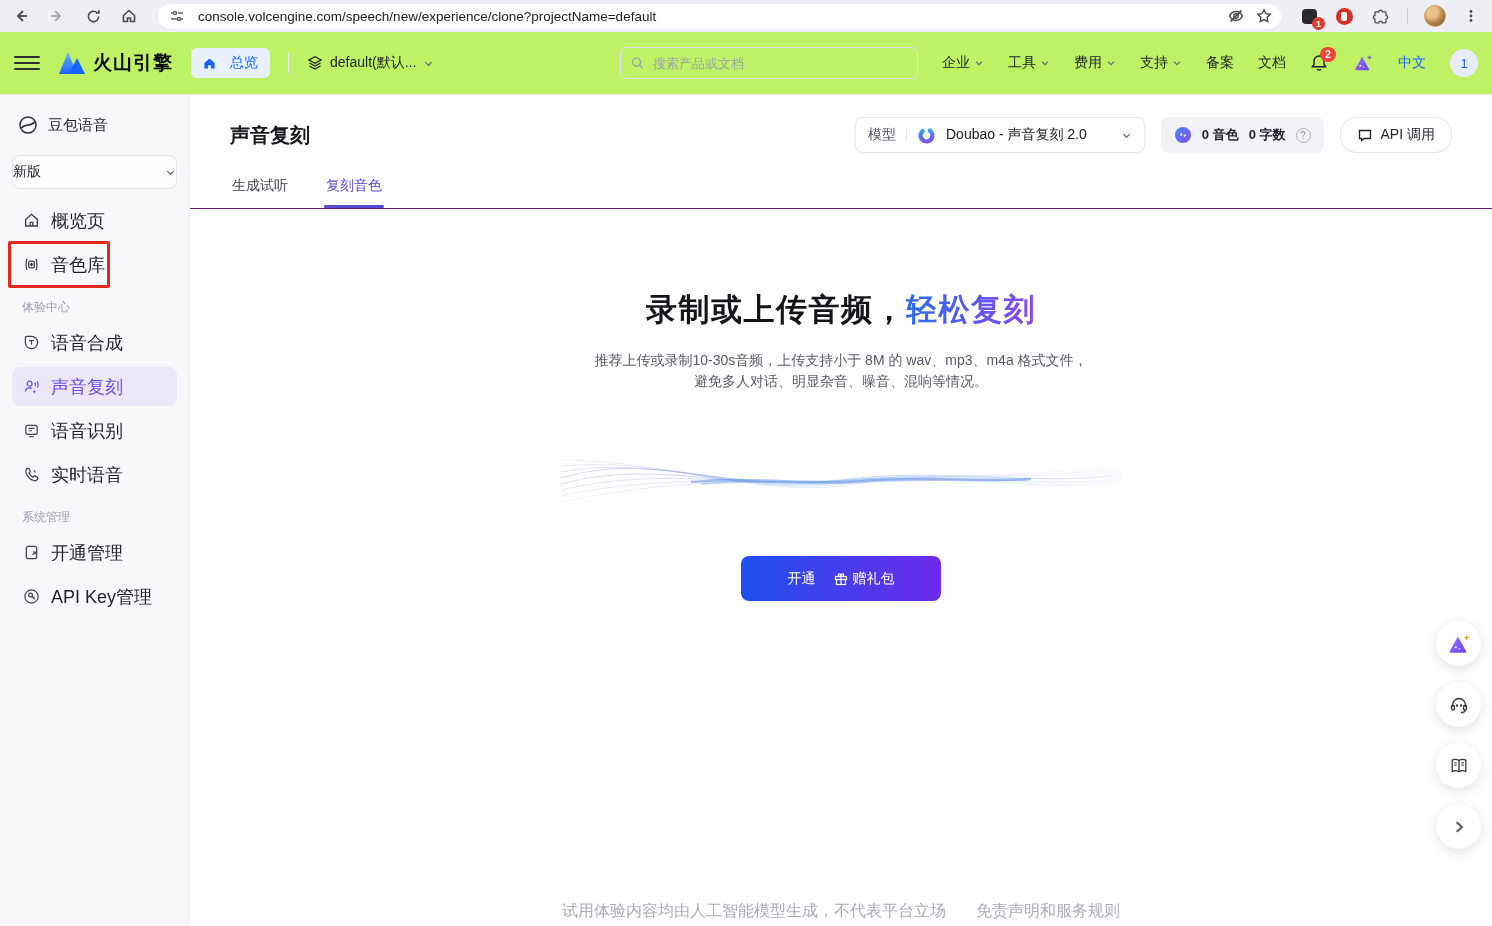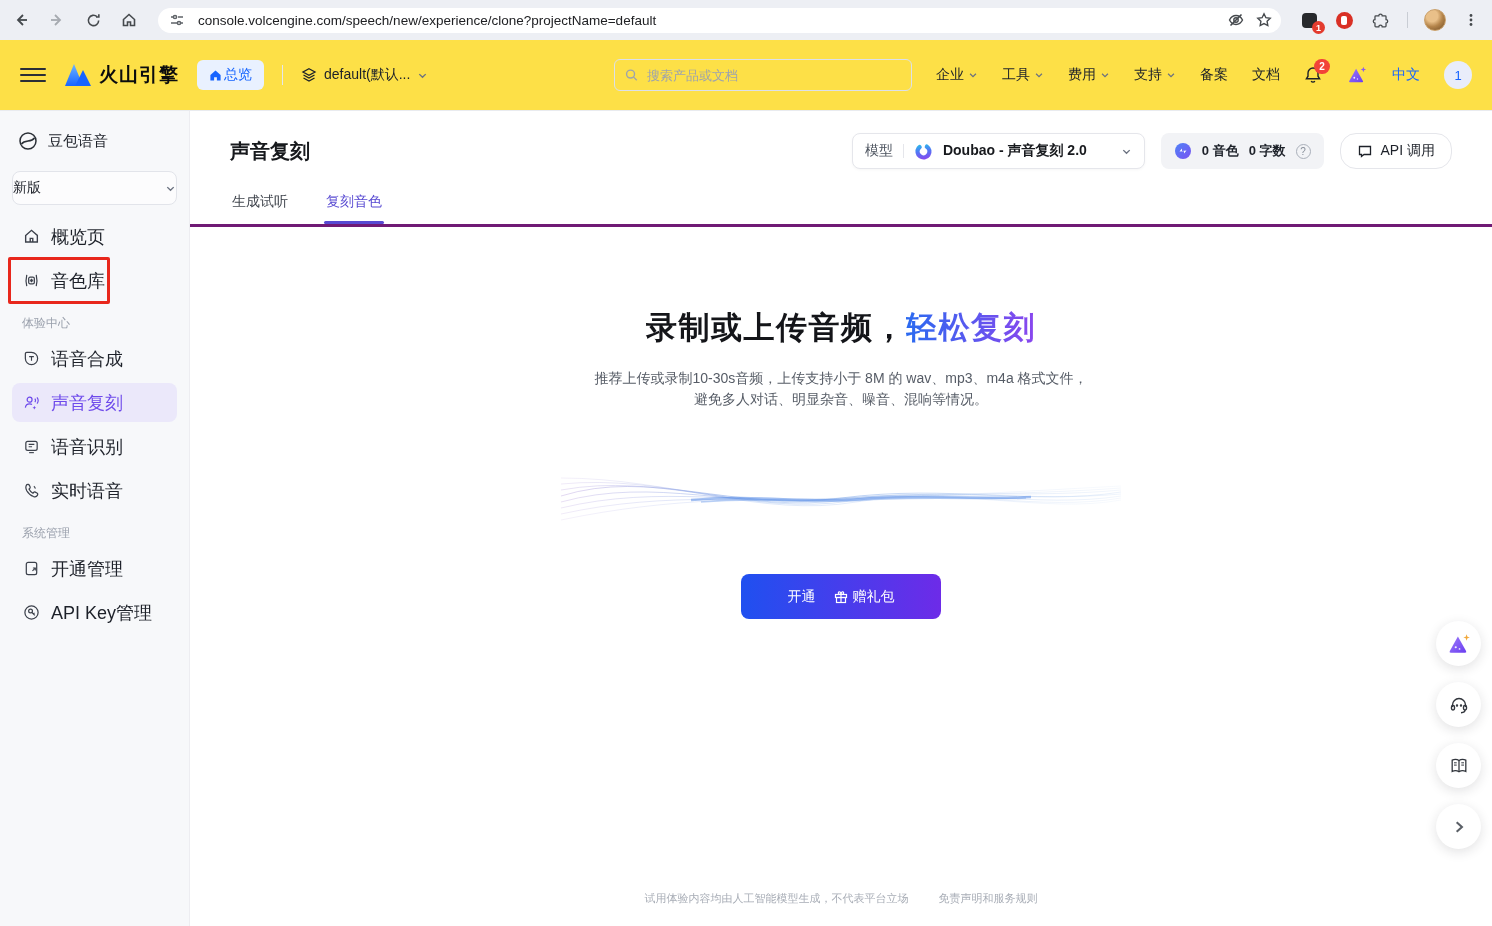--- a/index.html
+++ b/index.html
@@ -1,41 +1,41 @@
 <!DOCTYPE html>
 <html><head>
 <meta charset="utf-8">
 <style>
   * { box-sizing: border-box; }
   body { margin:0; font-family:"Liberation Sans","DejaVu Sans",sans-serif; background:#fff; }
   .screen { width:1492px; height:926px; position:relative; display:flex; flex-direction:column; overflow:hidden; background:#fff; }
 
   
-  .browser-bar { height:40px; flex:0 0 auto; background:#edeff4; display:flex; align-items:center; padding:0 8px; gap:10px; }
+  .browser-bar { height:32px; flex:0 0 auto; background:#edeff4; display:flex; align-items:center; padding:0 8px; gap:10px; }
   .bicon { width:26px; height:26px; border-radius:50%; display:flex; align-items:center; justify-content:center; color:#45494d; flex:0 0 auto; }
   .bicon svg { display:block; }
   .url-bar { flex:1; height:25px; background:#fff; border-radius:13px; display:flex; align-items:center; padding:0 6px 0 4px; margin:0 6px; min-width:0; }
   .site-chip { width:30px; height:19px; border-radius:10px; display:flex; align-items:center; justify-content:center; color:#5f6368; }
   .url-text { font-size:13.5px; color:#202124; white-space:nowrap; overflow:hidden; flex:1; margin-left:6px; }
   .url-right { display:flex; align-items:center; gap:6px; }
   .ext-wrap { position:relative; width:24px; height:24px; display:flex; align-items:center; justify-content:center; }
   .ext-black { width:15px; height:15px; border-radius:4px; background:#27292c; }
   .ext-badge { position:absolute; right:-4px; bottom:-2px; background:#e33b2e; color:#fff; font-size:9px; min-width:13px; height:13px; border-radius:7px; display:flex; align-items:center; justify-content:center; padding:0 3px; font-weight:bold; }
   .adblock { width:17px; height:17px; border-radius:50%; background:#d93025; display:flex; align-items:center; justify-content:center; }
   .adblock span { display:block; width:6px; height:9px; background:#fff; border-radius:2px; }
   .tiger-avatar { width:22px; height:22px; border-radius:50%; background:radial-gradient(circle at 35% 30%, #e9c089 0 30%, #b5854b 55%, #6e4a22 100%); border:1px solid #caa06a; }
   .vdiv { width:1px; height:16px; background:#c9cdd4; margin:0 4px; }
 
   
-  .console-header { height:71px; flex:0 0 auto; background:#fde047; border-bottom:1px solid #e9ebef; display:flex; align-items:center; padding:0 20px; }
+  .console-header { height:63px; flex:0 0 auto; background:#bef264; border-bottom:1px solid #e9ebef; display:flex; align-items:center; padding:0 14px; }
   .hamburger { width:26px; height:26px; display:flex; flex-direction:column; justify-content:center; gap:4px; margin-right:18px; }
   .hamburger i { display:block; height:2px; background:#2a2f36; border-radius:1px; }
   .logo { display:flex; align-items:center; gap:7px; margin-right:18px; }
   .logo-text { font-size:19px; font-weight:bold; color:#0b0c0e; letter-spacing:1px; }
-  .overview-pill { background:#e9f1ff; color:#1664FF; height:30px; border-radius:6px; padding:0 12px; display:flex; align-items:center; gap:2px; font-size:14px; }
+  .overview-pill { background:#e9f1ff; color:#1664FF; height:30px; border-radius:6px; padding:0 12px; display:flex; align-items:center; gap:14px; font-size:14px; }
   .header-div { width:1px; height:20px; background:#e5e6eb; margin:0 18px; }
   .project-select { display:flex; align-items:center; gap:7px; font-size:14px; color:#1d2129; }
   .search-box { width:298px; height:32px; border:1px solid #dce0e8; border-radius:6px; display:flex; align-items:center; gap:7px; padding:0 10px; margin-left:auto; margin-right:24px; }
   .search-box input { border:none; outline:none; width:100%; font-size:13px; color:#1d2129; background:transparent; }
   .search-box input::placeholder { color:#9da3ad; }
   .hnav { display:flex; align-items:center; gap:24px; font-size:14px; color:#1d2129; }
   .hnav-item { display:flex; align-items:center; gap:4px; cursor:pointer; }
   .bell-wrap { position:relative; display:flex; }
   .notif-badge { position:absolute; top:-7px; left:10px; background:#f24438; color:#fff; font-size:10px; min-width:16px; height:15px; border-radius:8px; display:flex; align-items:center; justify-content:center; padding:0 4px; font-weight:bold; }
   .lang { color:#1664FF; }
@@ -55,39 +55,39 @@
   .annotation { position:absolute; left:-4px; top:-4px; width:102px; height:47px; border:3px solid #e8271c; border-radius:2px; pointer-events:none; }
 
   
   .main { flex:1; min-width:0; background:#fff; display:flex; flex-direction:column; position:relative; }
   .main-top { display:flex; align-items:flex-start; justify-content:space-between; padding:22px 40px 0; }
   .page-title { font-size:20px; font-weight:bold; color:#17191d; padding-top:5px; }
   .controls { display:flex; align-items:center; gap:16px; }
   .model-box { height:36px; background:#fff; border:1px solid #e5e6eb; border-radius:8px; display:flex; align-items:center; gap:10px; padding:0 12px; box-shadow:0 1px 3px rgba(20,22,28,.04); cursor:pointer; }
   .model-label { font-size:14px; color:#4e5560; }
   .mini-div { width:1px; height:14px; background:#e5e6eb; }
-  .model-value { font-size:14px; font-weight:bold; color:#17191d; margin-right:24px; }
+  .model-value { font-size:14px; font-weight:normal; color:#17191d; margin-right:24px; }
   .usage-pill { height:36px; background:#f2f3f6; border-radius:8px; display:flex; align-items:center; gap:10px; padding:0 13px; font-size:13px; font-weight:bold; color:#1d2129; }
   .help-circle { width:15px; height:15px; border-radius:50%; border:1px solid #aab0ba; color:#868d99; font-size:10px; display:flex; align-items:center; justify-content:center; font-weight:normal; cursor:pointer; }
   .api-btn { height:36px; background:#fff; border:1px solid #e5e6eb; border-radius:16px; display:flex; align-items:center; gap:8px; padding:0 16px; font-size:14px; color:#1d2129; cursor:pointer; }
-  .tabs-row { display:flex; gap:38px; padding:24px 42px 0; border-bottom:3px solid #701a75; }
+  .tabs-row { display:flex; gap:38px; padding:24px 42px 0; border-bottom:1px solid #701a75; }
   .tab { font-size:14px; color:#42474f; padding-bottom:13px; position:relative; cursor:pointer; }
   .tab.active { color:#584ad2; }
   .tab.active::after { content:""; position:absolute; left:-2px; right:-2px; bottom:0; height:3px; border-radius:2px; background:#584ad2; }
 
   .hero { flex:1; display:flex; flex-direction:column; align-items:center; padding-top:80px; }
   .hero-title { font-size:31px; font-weight:bold; color:#141519; letter-spacing:1.5px; }
   .hero-title .accent { background:linear-gradient(90deg,#2a6af0,#8a46ee); -webkit-background-clip:text; background-clip:text; color:transparent; }
   .hero-desc { margin-top:19px; font-size:14px; color:#565c66; line-height:21px; text-align:center; }
   .wave-wrap { margin-top:44px; height:80px; display:flex; align-items:center; }
   .cta { margin-top:40px; width:200px; height:45px; border:none; border-radius:8px; background:linear-gradient(90deg,#1f50f0,#6d2be8); color:#fff; font-size:14px; display:flex; align-items:center; justify-content:center; cursor:pointer; font-family:Liberation Serif, serif; }
   .cta .open-label { margin-right:18px; }
   .cta .gift-group { display:flex; align-items:center; gap:5px; }
 
-  .page-footer { position:absolute; left:0; right:0; bottom:20px; display:flex; justify-content:center; gap:30px; font-size:11px; color:#a8adb6; }
+  .page-footer { position:absolute; left:0; right:0; bottom:4px; display:flex; justify-content:center; gap:30px; font-size:16px; color:#a8adb6; }
 
   .float-stack { position:absolute; right:11px; top:621px; display:flex; flex-direction:column; gap:16px; z-index:5; }
   .fab { width:45px; height:45px; border-radius:50%; background:#fff; box-shadow:0 3px 12px rgba(28,31,38,.13); display:flex; align-items:center; justify-content:center; color:#31353c; cursor:pointer; }
 </style>
 </head>
 <body>
 
 <div class="screen">
 
   <div class="browser-bar">

